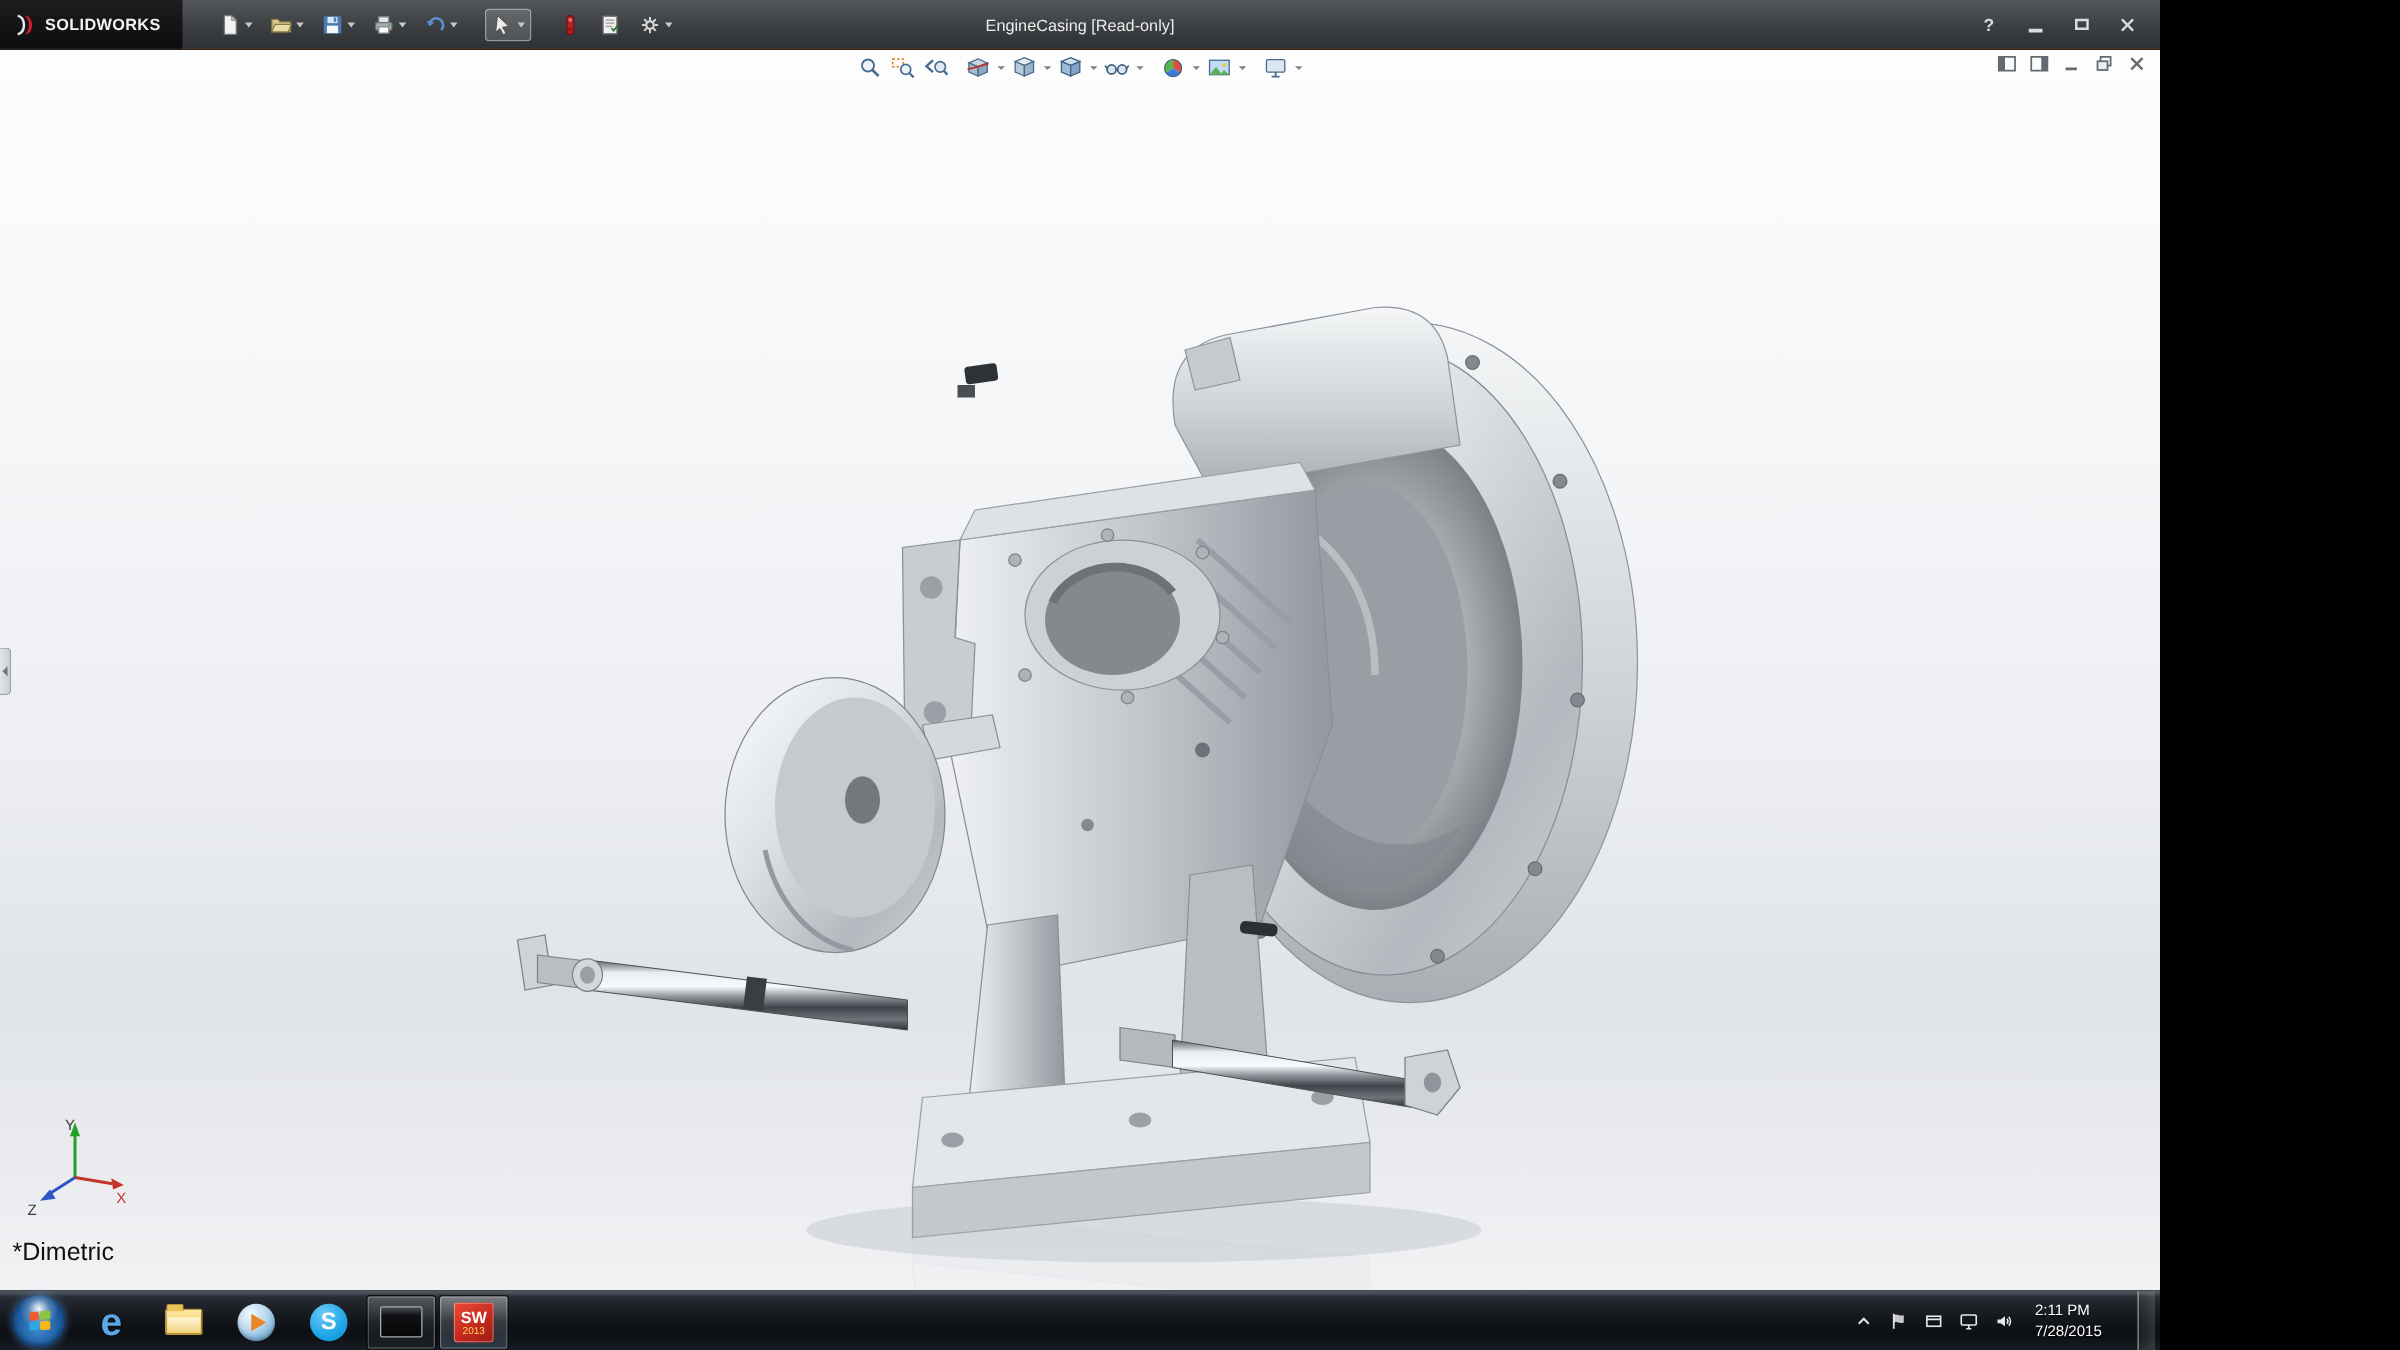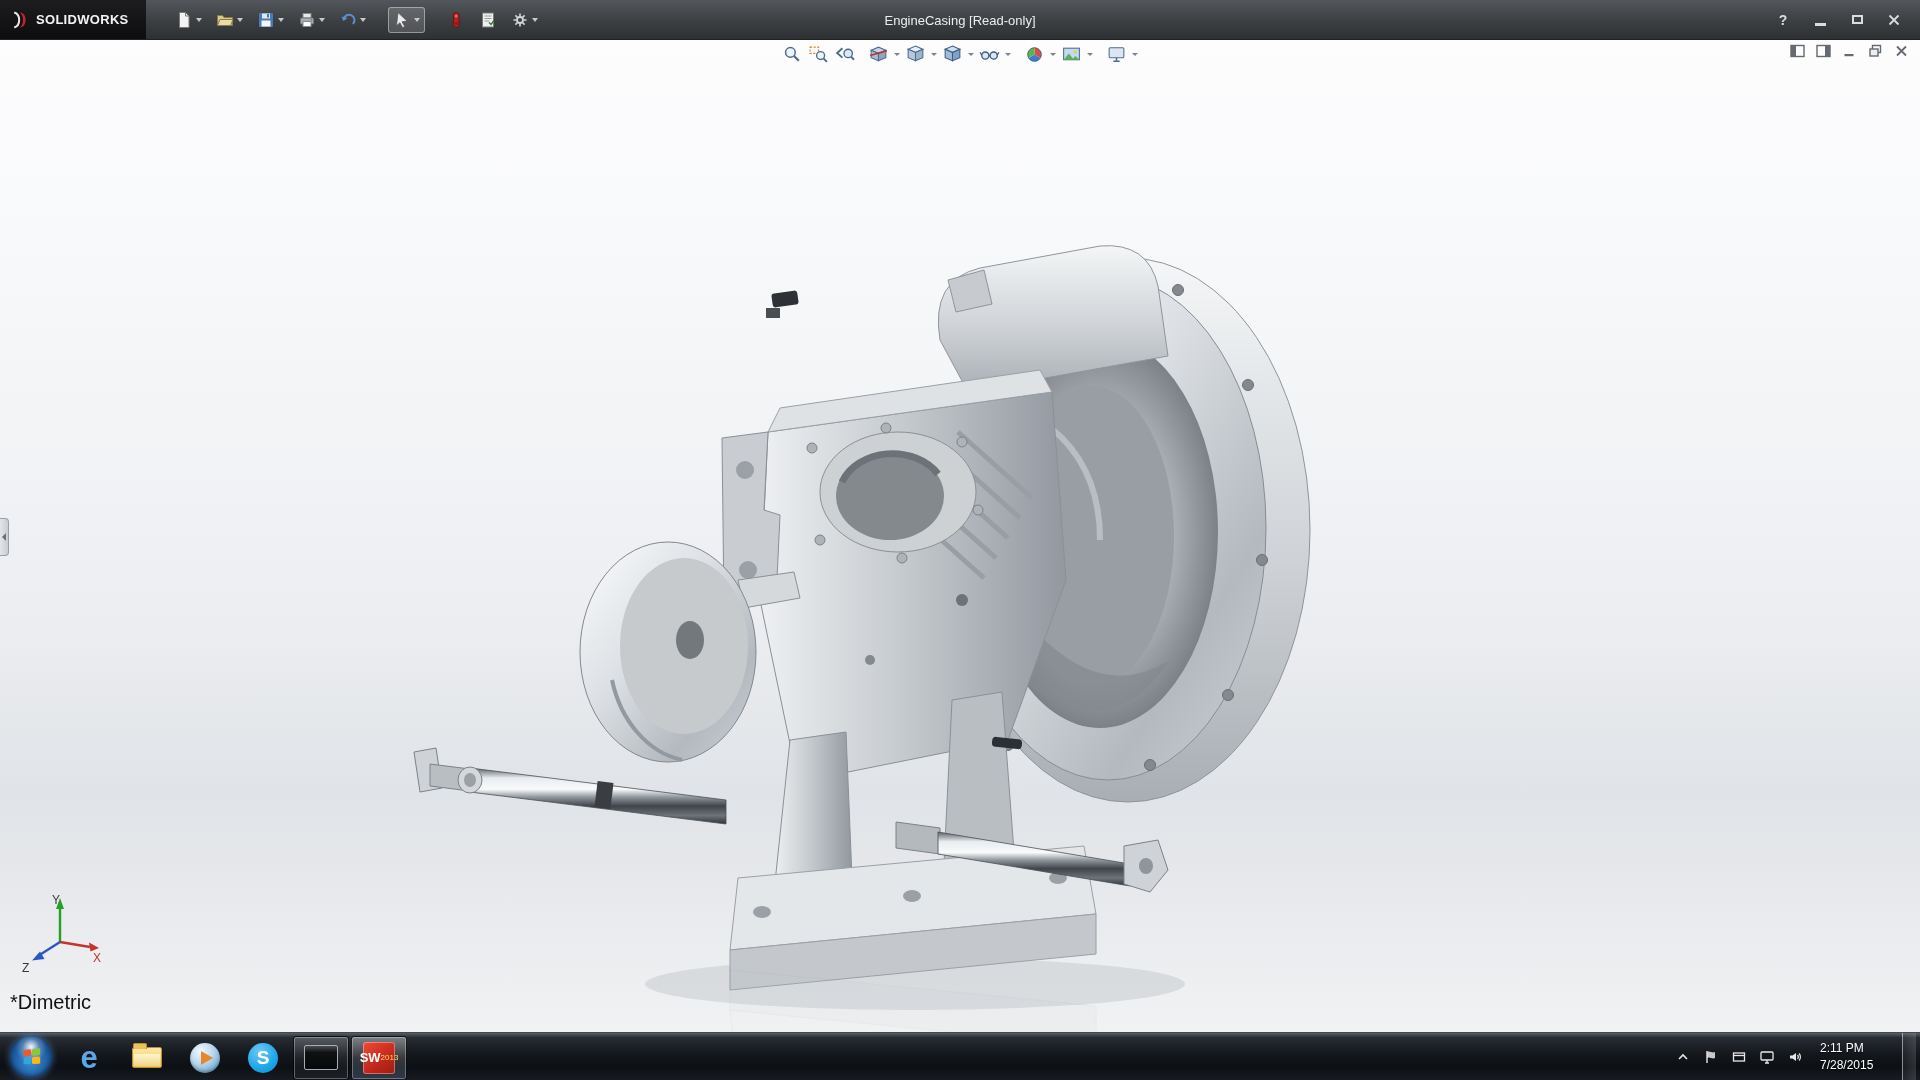--- a/index.html
+++ b/index.html
@@ -1,18 +1,18 @@
 <!DOCTYPE html>
 <html><head>
 <meta charset="utf-8">
 <style>
   * { margin:0; padding:0; box-sizing:border-box; }
   html,body { width:1920px; height:1080px; overflow:hidden;
     font-family:"Liberation Sans", sans-serif; background:#000; }
-  .app { position:relative; width:1920px; height:1080px; background:#f97316; }
+  .app { position:relative; width:1728px; height:1080px; background:#f97316; }
 
   
   .titlebar { position:absolute; top:0; left:0; right:0; height:40px; z-index:30;
     background:linear-gradient(180deg,#53565a 0%,#3c3f42 55%,#2e3134 100%);
     display:flex; align-items:center; border-bottom:1px solid #222; }
   .brand { height:100%; width:146px; background:linear-gradient(180deg,#1d1d1f,#0d0d0f);
     display:flex; align-items:center; gap:6px; padding:0 10px; flex:0 0 auto; }
   .brand-text { color:#f2f2f2; font-size:13px; font-weight:bold; letter-spacing:.3px; }
   .qa-toolbar { display:flex; align-items:center; gap:4px; padding-left:24px; }
   .qa-btn { display:flex; align-items:center; gap:3px; padding:3px 4px; border-radius:3px;
@@ -84,21 +84,21 @@
   .wmp::after { content:""; position:absolute; left:11px; top:8px; width:0; height:0;
     border-left:12px solid #e8872a; border-top:7px solid transparent; border-bottom:7px solid transparent; }
   .skype { width:30px; height:30px; border-radius:50%; color:#fff; font-size:19px; font-weight:bold;
     display:flex; align-items:center; justify-content:center;
     background:radial-gradient(circle at 38% 28%, #6cc9f5, #1da6e8 60%, #0b8cd0); }
   .cmdwin { width:34px; height:25px; border:1px solid #a6acb4; border-radius:2px;
     background:linear-gradient(180deg,#4a4e54 0%,#101113 28%,#060708 100%); }
   .swbadge { width:32px; height:32px; border-radius:3px;
     background:linear-gradient(145deg,#ef4b36,#c0271c 60%,#9c1d14);
     box-shadow:inset 0 0 0 1px rgba(255,255,255,.35);
-    display:flex; flex-direction:row; align-items:center; justify-content:center; color:#fff; }
+    display:flex; flex-direction:column; align-items:center; justify-content:center; color:#fff; }
   .sw-letters { font-size:13px; font-weight:bold; line-height:1; }
   .sw-year { font-size:8px; color:#ffd95e; line-height:1; margin-top:1px; }
   .tray { margin-left:auto; display:flex; align-items:center; gap:10px; padding-right:4px; }
   .tray-btn { width:18px; height:18px; display:flex; align-items:center; justify-content:center; }
   .tray-btn svg { width:16px; height:16px; display:block; }
   .clock { color:#fff; font-size:12px; line-height:1.35;
     text-shadow:0 1px 1px rgba(0,0,0,.85); margin:0 6px; min-width:66px; }
   .show-desktop { width:14px; height:48px; border-left:1px solid rgba(255,255,255,.45);
     background:linear-gradient(90deg,rgba(255,255,255,.05),rgba(255,255,255,.14)); }
 </style>

